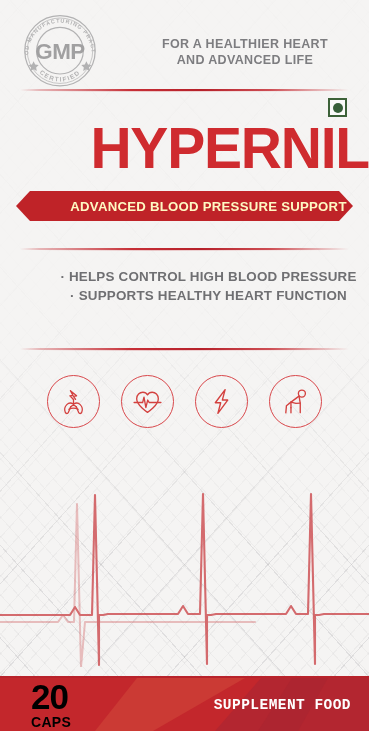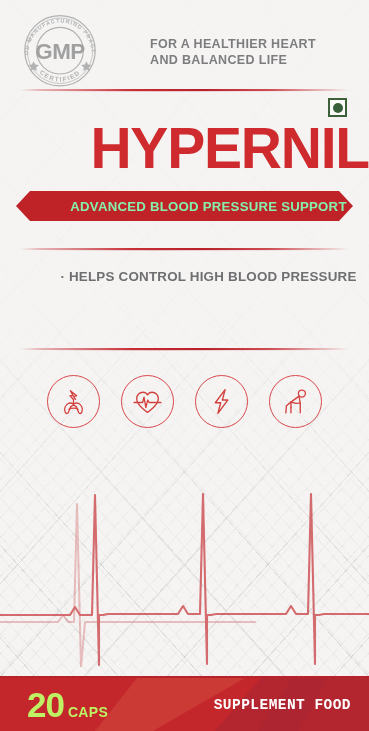--- a/index.html
+++ b/index.html
@@ -34,20 +34,21 @@
   
   .header{
     position:absolute; left:0; top:0; width:100%; height:92px;
   }
   .gmp{
     position:absolute; left:16px; top:12px; width:88px; height:76px;
     opacity:.62;
   }
   .tagline{
     position:absolute; left:150px; top:36px; width:190px;
+    text-align:center;
     font-size:12.5px; font-weight:bold; letter-spacing:.35px;
     line-height:16px; color:#7d7d80;
   }
   .tagline div{ white-space:nowrap; }
 
   
   .divider{
     position:absolute; left:20px; width:329px; height:5px;
   }
   .divider::before{
@@ -89,21 +90,21 @@
   }
 
   .ribbon{
     position:absolute; left:16px; top:191px; width:337px; height:30px;
     background:#bf2328;
     -webkit-clip-path:polygon(0 50%, 14px 0, calc(100% - 14px) 0, 100% 50%, calc(100% - 14px) 100%, 14px 100%);
             clip-path:polygon(0 50%, 14px 0, calc(100% - 14px) 0, 100% 50%, calc(100% - 14px) 100%, 14px 100%);
     display:flex; align-items:center; justify-content:center;
   }
   .ribbon span{
-    color:#86efac; font-size:13.2px; font-weight:bold; letter-spacing:.25px;
+    color:#fef9c3; font-size:13.2px; font-weight:bold; letter-spacing:.25px;
     white-space:nowrap;
     margin-left:48px;
   }
 
   
   .benefits{
     position:absolute; left:0; top:268px; width:100%;
     text-align:center; color:#6f6f72;padding-left:48px;
   }
   .benefits li{
@@ -139,21 +140,21 @@
   .footer .wedge{ position:absolute; top:0; height:100%; }
   .w1{ left:95px; width:150px; background:#cb3a34;
        -webkit-clip-path:polygon(42px 0,100% 0,58px 100%,0 100%); clip-path:polygon(42px 0,100% 0,58px 100%,0 100%); }
   .w2{ left:215px; width:175px; background:#b32630;
        -webkit-clip-path:polygon(46px 0,100% 0,100% 100%,0 100%); clip-path:polygon(46px 0,100% 0,100% 100%,0 100%); }
   .w3{ left:258px; width:70px; background:#a82430; opacity:.5;
        -webkit-clip-path:polygon(34px 0,100% 0,40px 100%,0 100%); clip-path:polygon(34px 0,100% 0,40px 100%,0 100%); }
 
   .count{
     position:absolute; left:27px; top:50%; transform:translateY(-50%);
-    display:flex; align-items:baseline; color:#bef264; z-index:3;
+    display:flex; align-items:baseline; color:#000000; z-index:3;flex-direction:column;
   }
   .count .num{ font-size:35px; font-weight:bold; letter-spacing:-1px; line-height:34px; }
   .count .unit{ font-size:14px; font-weight:bold; letter-spacing:.3px; margin-left:4px; }
 
   .supp{
     position:absolute; right:18px; top:50%; transform:translateY(-50%);
     color:#fff; font-size:14.5px; font-weight:bold; letter-spacing:.45px;
     white-space:nowrap; z-index:3;font-family:Liberation Mono, monospace;
   }
   .footer-top-line{
@@ -186,40 +187,41 @@
           <textPath href="#arcBot" startOffset="50%" text-anchor="middle">CERTIFIED</textPath>
         </text>
         <text x="50" y="53.5" text-anchor="middle" font-size="25.5" font-weight="bold" fill="#6e6e70" font-family="'Liberation Sans',sans-serif" letter-spacing="-0.6">GMP</text>
         <path d="M20 56 l1.8 3.6 4 .6 -2.9 2.8 .7 4 -3.6-1.9 -3.6 1.9 .7-4 -2.9-2.8 4-.6z" fill="#8a8a8c"></path>
         <path d="M80 56 l1.8 3.6 4 .6 -2.9 2.8 .7 4 -3.6-1.9 -3.6 1.9 .7-4 -2.9-2.8 4-.6z" fill="#8a8a8c"></path>
       </svg>
     </div>
 
     <div class="tagline">
       <div>FOR A HEALTHIER HEART</div>
-      <div>AND BALANCED LIFE</div>
+      <div>AND ADVANCED LIFE</div>
     </div>
   </div>
 
   <div class="divider" id="divider-top"></div>
 
   <div class="veg-mark">
     <i></i>
   </div>
 
   <div class="brand">HYPERNIL</div>
 
   <div class="ribbon">
     <span>ADVANCED BLOOD PRESSURE SUPPORT</span>
   </div>
 
   <div class="divider" id="divider-mid"></div>
 
   <ul class="benefits">
     <li>· HELPS CONTROL HIGH BLOOD PRESSURE</li>
+    <li>· SUPPORTS HEALTHY HEART FUNCTION</li>
   </ul>
 
   <div class="divider" id="divider-bottom"></div>
 
   <div class="icon-row">
 
     <div class="icon-circle">
       <svg viewBox="0 0 32 32" fill="none" stroke="#d3413f" stroke-width="1.25" stroke-linecap="round" stroke-linejoin="round">
         <path d="M16 18.5 V14"></path>
         <path d="M16 14 L12.5 10.5 L15.5 10 L13 5.5 L19 10.5 L16 11 L18 14"></path>

